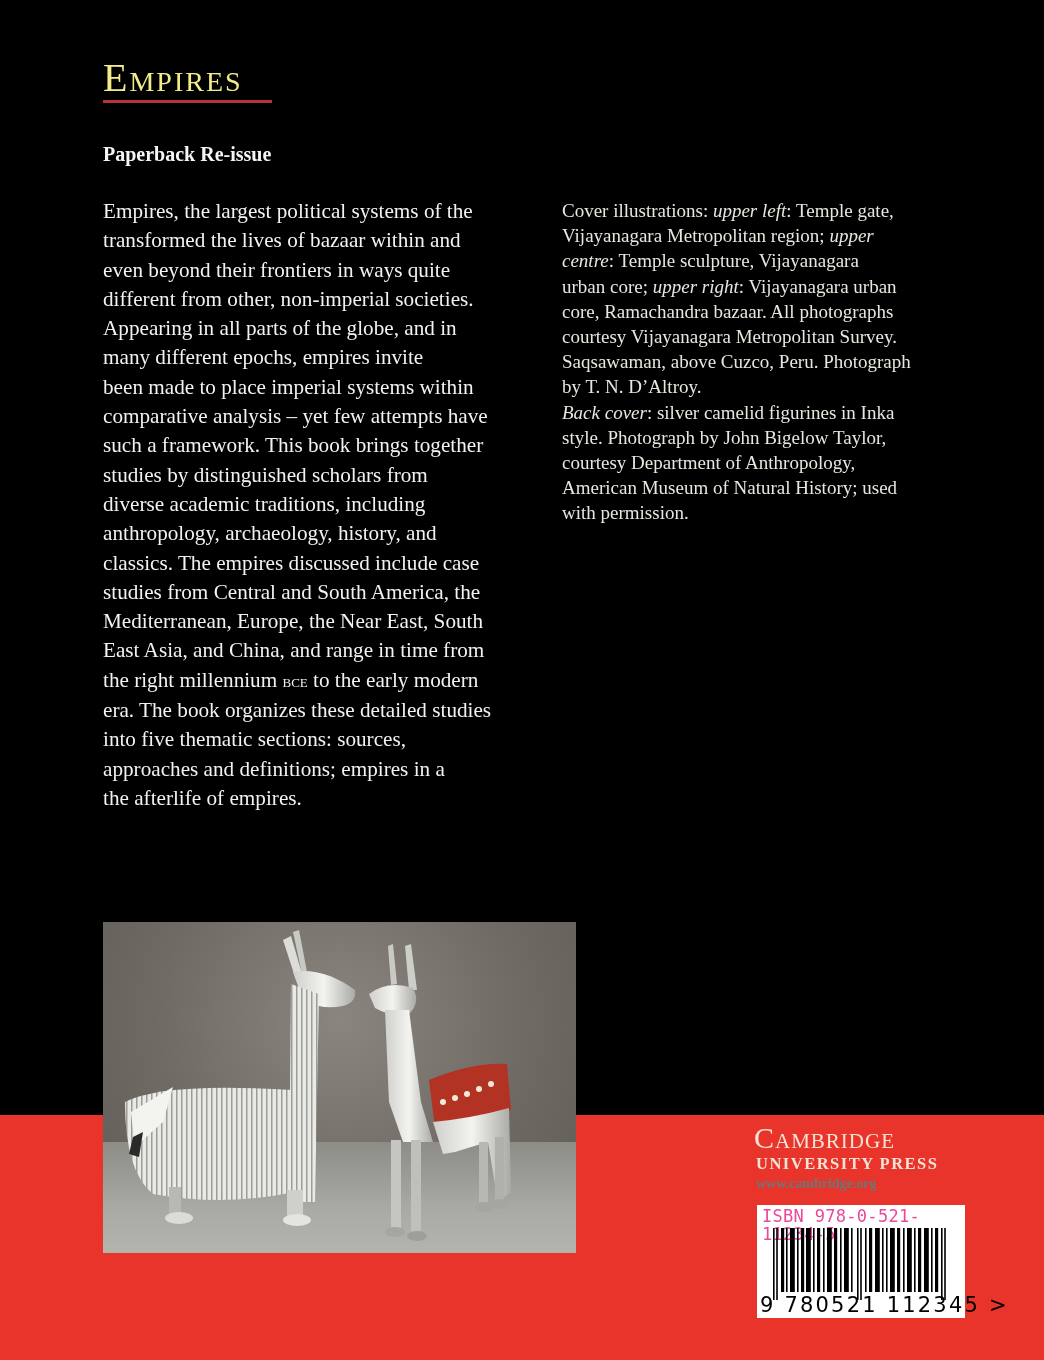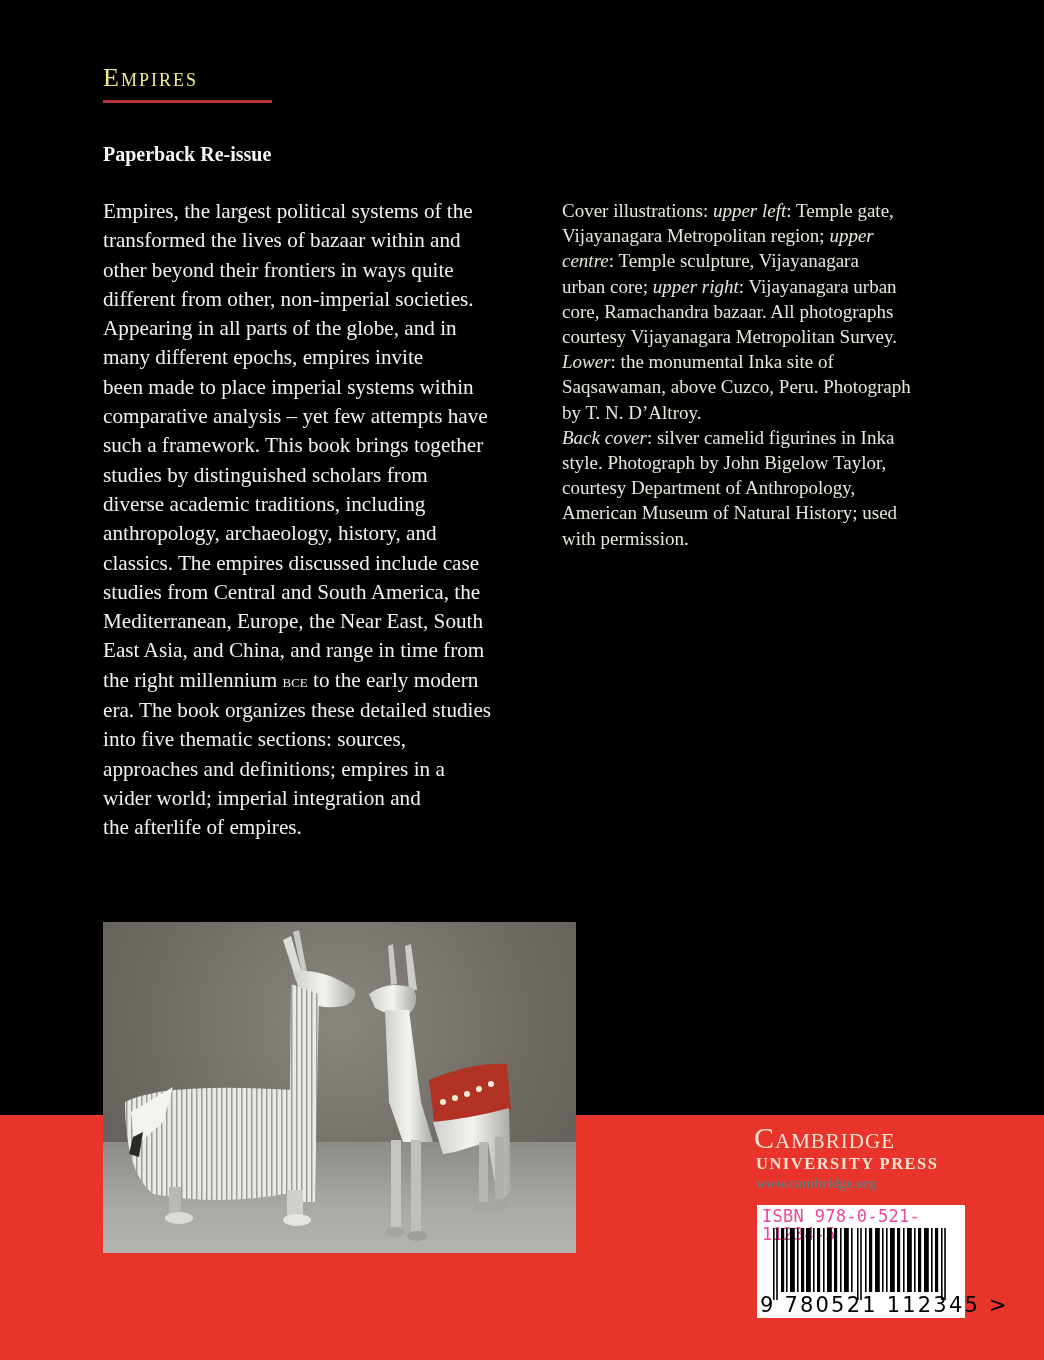--- a/index.html
+++ b/index.html
@@ -8,21 +8,21 @@
     background: #000000;
     font-family: "DejaVu Serif", "Liberation Serif", serif;
   }
   .red-band {
     position: absolute; left: 0; top: 1115px; width: 1044px; height: 245px;
     background: #e8342a;
   }
   .title {
     position: absolute; left: 103px; top: 58px;
     color: #f2ec8a; font-family: "Liberation Serif", serif;
-    font-size: 26px; letter-spacing: 2px; line-height: 40px;
+    font-size: 40px; letter-spacing: 2px; line-height: 40px;
     font-variant: small-caps;
   }
   .title-rule {
     position: absolute; left: 103px; top: 100px; width: 169px; height: 3px;
     background: #b8323a;
   }
   .subtitle {
     position: absolute; left: 103px; top: 142px;
     color: #f5f5f5; font-family: "Liberation Serif", serif; font-weight: bold;
     font-size: 20px; line-height: 24px;
@@ -81,50 +81,48 @@
 
 <div class="red-band"></div>
 
 <div class="title">Empires</div>
 <div class="title-rule"></div>
 <div class="subtitle">Paperback Re-issue</div>
 
 <div class="blurb">
   <div>Empires, the largest political systems of the</div>
   <div>transformed the lives of bazaar within and</div>
-  <div>other beyond their frontiers in ways quite</div>
+  <div>even beyond their frontiers in ways quite</div>
   <div>different from other, non-imperial societies.</div>
   <div>Appearing in all parts of the globe, and in</div>
   <div>many different epochs, empires invite</div>
   <div>been made to place imperial systems within</div>
   <div>comparative analysis – yet few attempts have</div>
   <div>such a framework. This book brings together</div>
   <div>studies by distinguished scholars from</div>
   <div>diverse academic traditions, including</div>
   <div>anthropology, archaeology, history, and</div>
   <div>classics. The empires discussed include case</div>
   <div>studies from Central and South America, the</div>
   <div>Mediterranean, Europe, the Near East, South</div>
   <div>East Asia, and China, and range in time from</div>
   <div><span>the right millennium </span><span class="sc">bce</span><span> to the early modern</span></div>
   <div>era. The book organizes these detailed studies</div>
   <div>into five thematic sections: sources,</div>
   <div>approaches and definitions; empires in a</div>
-  <div>wider world; imperial integration and</div>
   <div>the afterlife of empires.</div>
 </div>
 
 <div class="credits">
   <div><span>Cover illustrations: </span><i>upper left</i><span>: Temple gate,</span></div>
   <div><span>Vijayanagara Metropolitan region; </span><i>upper</i></div>
   <div><i>centre</i><span>: Temple sculpture, Vijayanagara</span></div>
   <div><span>urban core; </span><i>upper right</i><span>: Vijayanagara urban</span></div>
   <div>core, Ramachandra bazaar. All photographs</div>
   <div>courtesy Vijayanagara Metropolitan Survey.</div>
-  <div><i>Lower</i><span>: the monumental Inka site of</span></div>
   <div>Saqsawaman, above Cuzco, Peru. Photograph</div>
   <div>by T. N. D’Altroy.</div>
   <div><i>Back cover</i><span>: silver camelid figurines in Inka</span></div>
   <div>style. Photograph by John Bigelow Taylor,</div>
   <div>courtesy Department of Anthropology,</div>
   <div>American Museum of Natural History; used</div>
   <div>with permission.</div>
 </div>
 
 <div class="photo" title="silver camelid figurines in Inka style">

